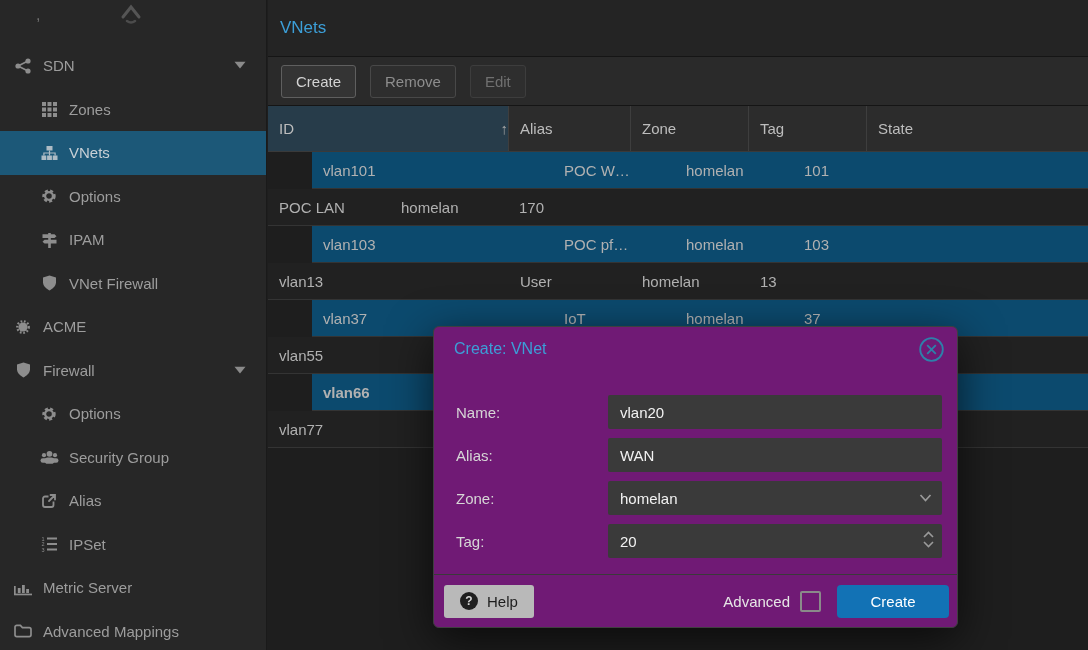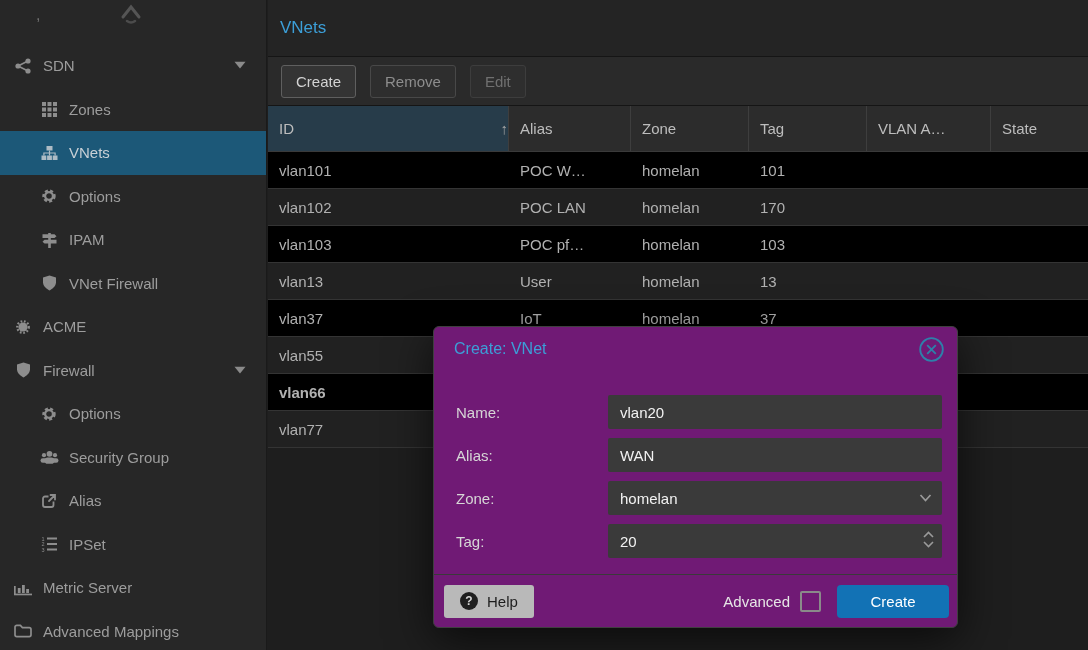--- a/index.html
+++ b/index.html
@@ -42,21 +42,21 @@
   
   .grid-header { display:flex; height:46px; background:#2c2c2c; border-bottom:1px solid #3a3a3a; }
   .gh-cell { display:flex; align-items:center; padding-left:11px; color:#bdbdbd;
     font-size:15px; border-right:1px solid #3e3e3e; cursor:pointer; overflow:hidden;
     white-space:nowrap; flex:none;justify-content:space-between; }
   .gh-cell:last-child { border-right:none; flex:1; }
   .gh-cell.sorted { background:#273c4a; }
   .sort { margin-left:6px; color:#a5a5a5; font-size:15px; }
   .grid-row { display:flex; height:37px; align-items:center; border-bottom:1px solid #343434;
     cursor:pointer; }
-  .grid-row.odd { background:#000000; }
+  .grid-row.odd { background:#0c4a6e;margin-left:44px; }
   .grid-row.even { background:#212121; }
   .gr-cell { padding-left:11px; color:#b1b1b1; font-size:15px; overflow:hidden;
     white-space:nowrap; flex:none; }
   .gr-cell:last-child { flex:1; }
 
   
   .dialog { position:absolute; left:433px; top:326px; width:525px; height:302px;
     background:#701a75; border:1px solid #3f3f3f; border-radius:6px;
     box-shadow:0 12px 45px rgba(0,0,0,0.65); z-index:10; }
   .dialog-header { height:44px; display:flex; align-items:center; padding:0 12px 0 20px; }
@@ -280,38 +280,34 @@
           </div>
           <div class="gh-cell" style="width: 122px;">
             <span>Alias</span>
           </div>
           <div class="gh-cell" style="width: 118px;">
             <span>Zone</span>
           </div>
           <div class="gh-cell" style="width: 118px;">
             <span>Tag</span>
           </div>
-          <div class="gh-cell" style="width: 124px;">
-            <span>VLAN A…</span>
-          </div>
           <div class="gh-cell" style="width: 98px;">
             <span>State</span>
           </div>
         </div>
       <div id="grid-body">
           <div class="grid-row odd">
             <div class="gr-cell" style="width: 241px;">vlan101</div>
             <div class="gr-cell" style="width: 122px;">POC W…</div>
             <div class="gr-cell" style="width: 118px;">homelan</div>
             <div class="gr-cell" style="width: 118px;">101</div>
             <div class="gr-cell" style="width: 124px;"></div>
             <div class="gr-cell" style="width: 98px;"></div>
           </div>
           <div class="grid-row even">
-            <div class="gr-cell" style="width: 241px;">vlan102</div>
             <div class="gr-cell" style="width: 122px;">POC LAN</div>
             <div class="gr-cell" style="width: 118px;">homelan</div>
             <div class="gr-cell" style="width: 118px;">170</div>
             <div class="gr-cell" style="width: 124px;"></div>
             <div class="gr-cell" style="width: 98px;"></div>
           </div>
           <div class="grid-row odd">
             <div class="gr-cell" style="width: 241px;">vlan103</div>
             <div class="gr-cell" style="width: 122px;">POC pf…</div>
             <div class="gr-cell" style="width: 118px;">homelan</div>

